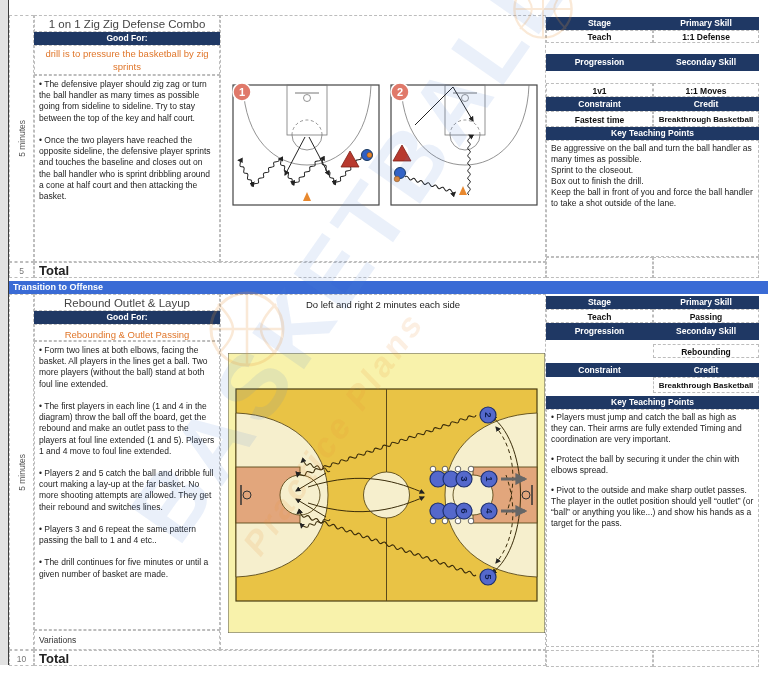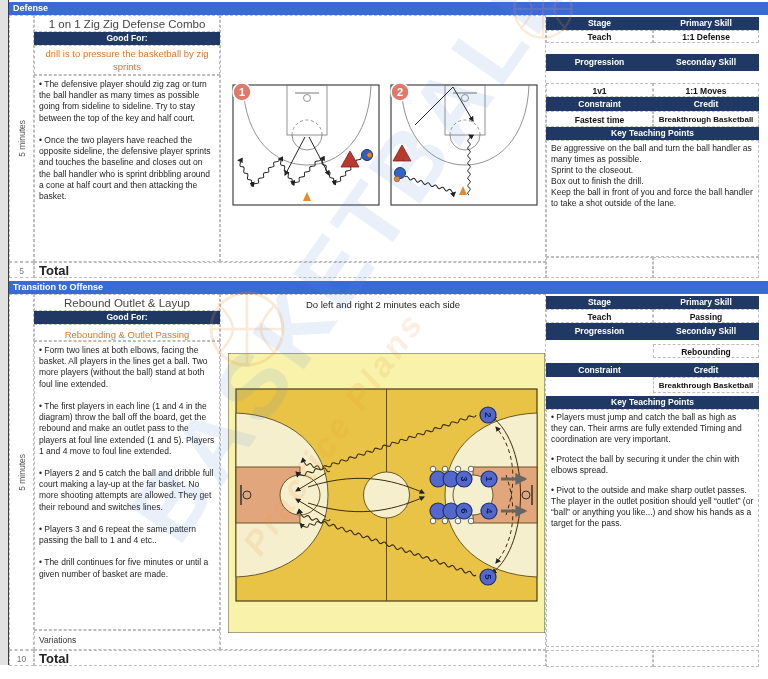--- a/index.html
+++ b/index.html
@@ -43,23 +43,20 @@
         <path d="M0 0 L10 5 L0 10 z" fill="#222"></path>
       </marker>
       <marker id="m-arg" viewBox="0 0 10 10" refX="8" refY="5" markerWidth="4" markerHeight="4" orient="auto-start-reverse">
         <path d="M0 0 L10 5 L0 10 z" fill="#666"></path>
       </marker>
     </defs>
   </svg>
 
   <div class="left-strip"></div>
 
-  <div class="section-bar" style="top:2px;">
-    <span>Defense</span>
-  </div>
 
   <div class="cell time-cell" style="left:9px;top:15px;width:25px;height:247px;">
     <span class="vtext">5 minutes</span>
   </div>
 
   <div class="cell title-cell" style="left:34px;top:15px;width:186px;height:17px;line-height:17px;">1 on 1 Zig Zig Defense Combo</div>
   <div class="cell navy" style="left:34px;top:32px;width:186px;height:13px;line-height:13px;">Good For:</div>
   <div class="cell orange-cell" style="left:34px;top:45px;width:186px;height:30px;">drill is to pressure the basketball by zig sprints</div>
   <div class="cell desc" style="left:34px;top:75px;width:186px;height:187px;">
     <p>• The defensive player should zig zag or turn the ball handler as many times as possible going from sideline to sideline. Try to stay between the top of the key and half court.</p>

